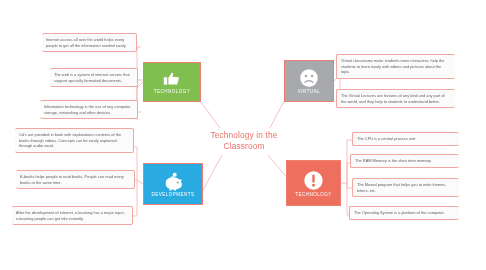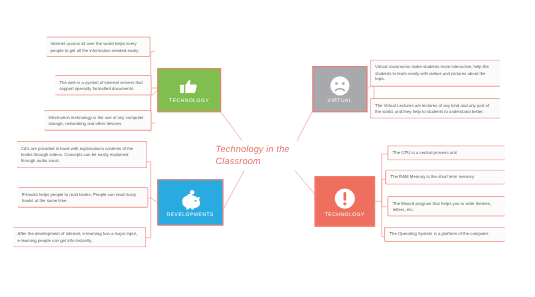--- a/index.html
+++ b/index.html
@@ -27,22 +27,21 @@
     letter-spacing:0.01px;
   }
   .leaf.left{border-left:none;}
   .leaf.right{border-right:none;}
 
   
   .center-title{
     position:absolute;
     left:196px;top:130px;
     width:96px;
-    text-align:left;
-    font-style:italic;
+    text-align:center;
     font-size:8.3px;
     line-height:1.32;
     color:#e8736a;
     letter-spacing:0.15px;
   }
 
   
   .node{
     position:absolute;
     box-sizing:border-box;

